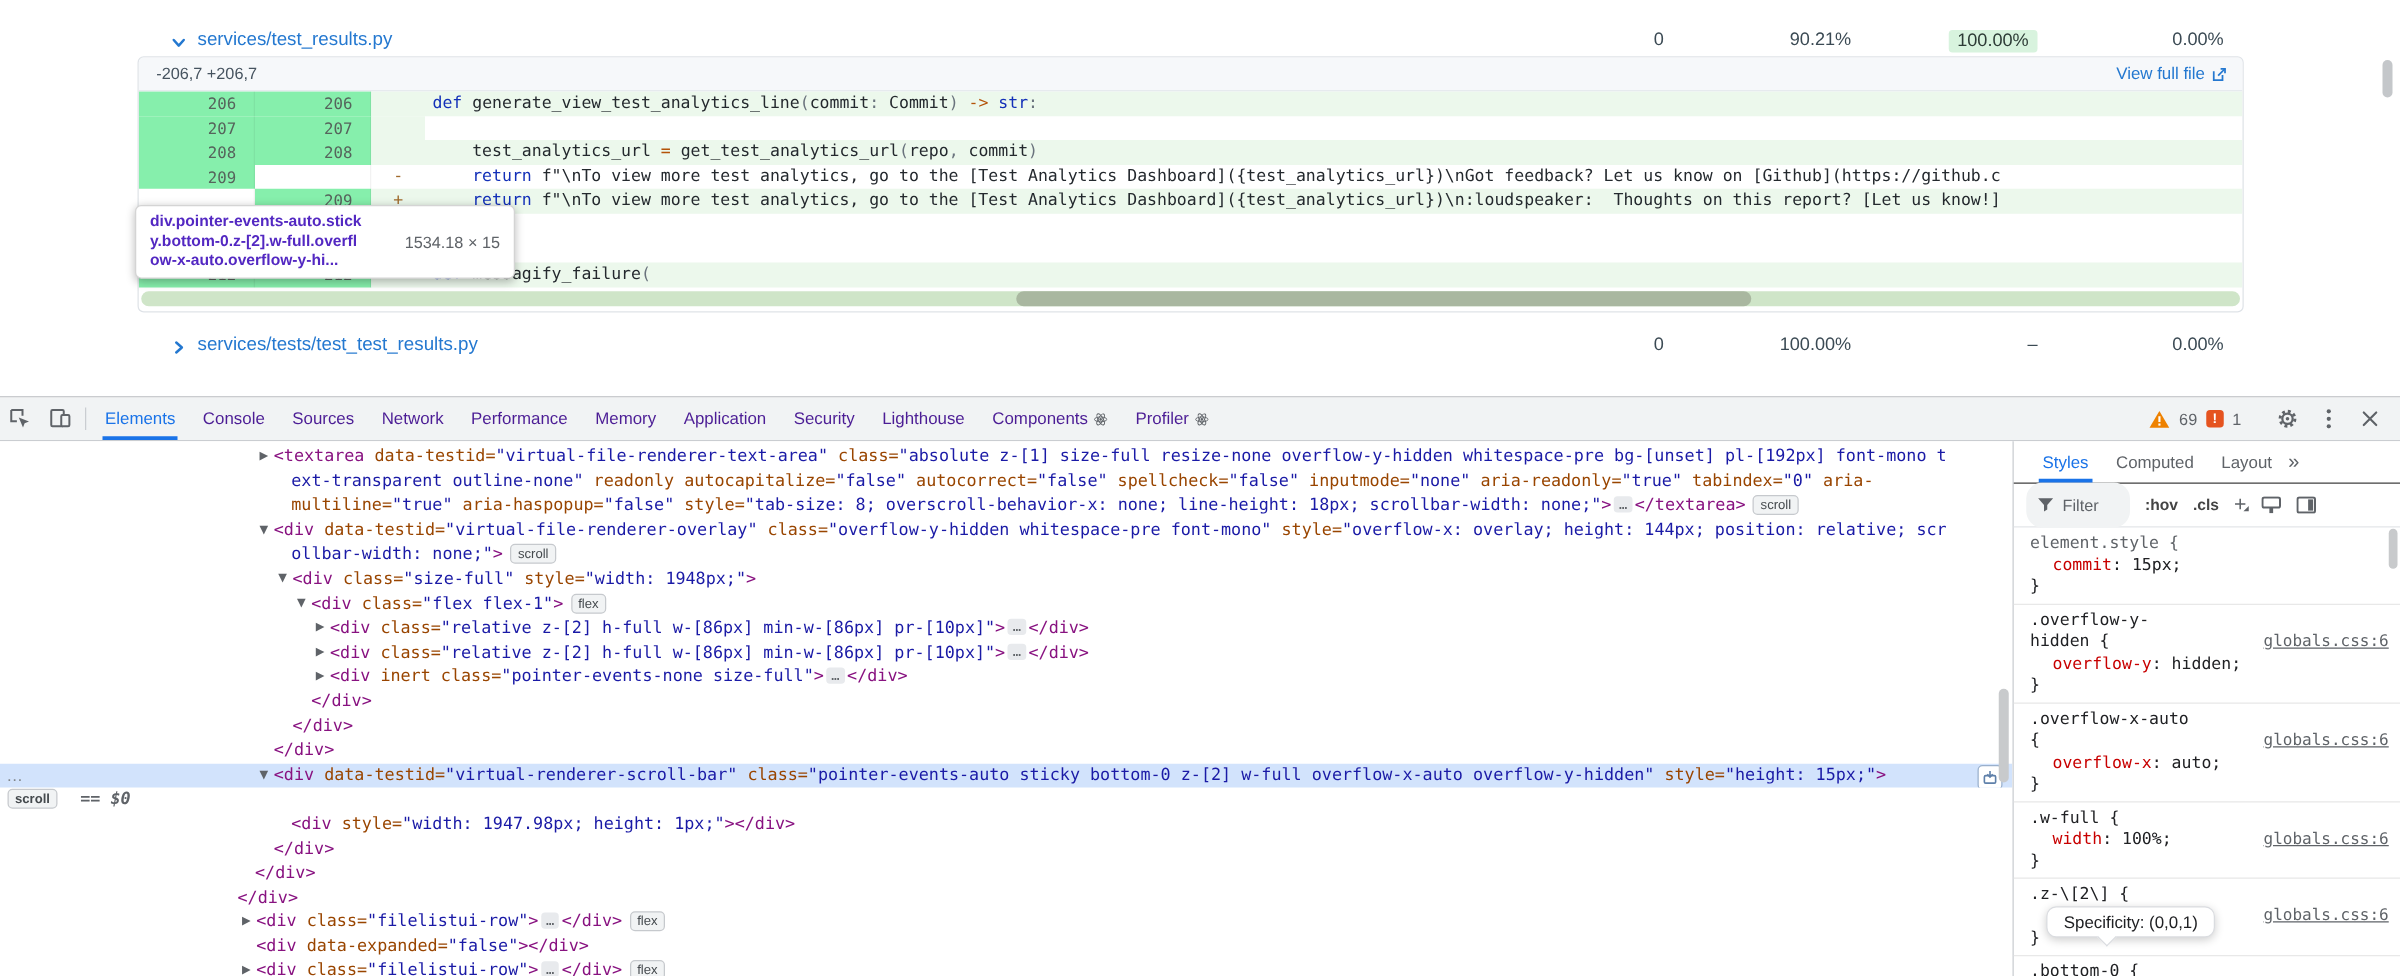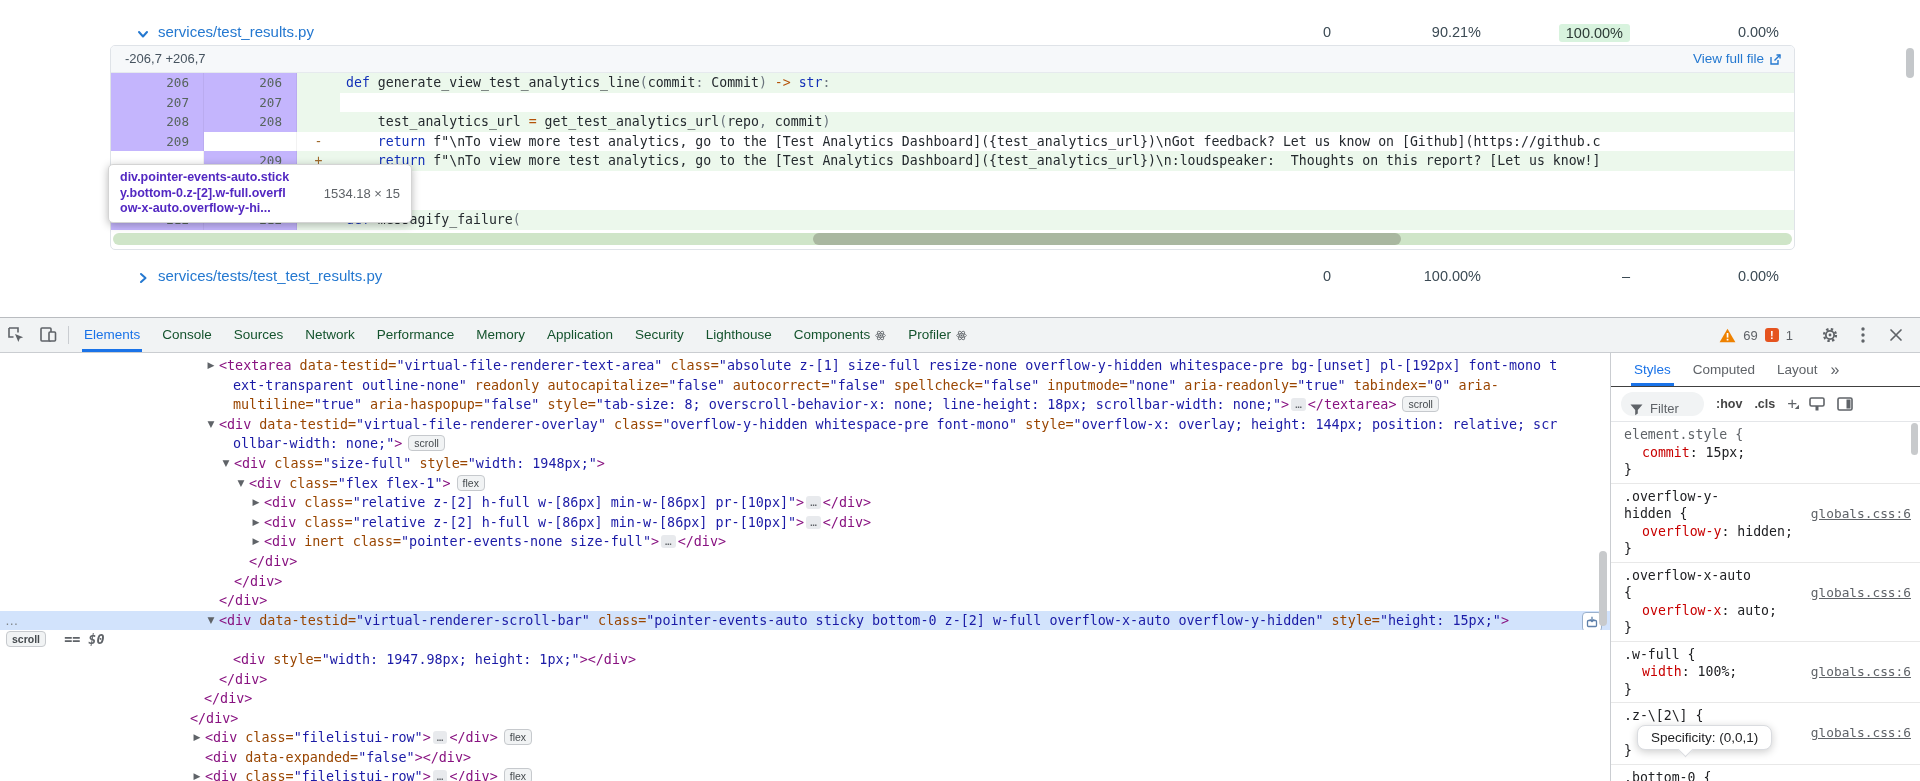--- a/index.html
+++ b/index.html
@@ -20,21 +20,21 @@
   .diff-head{height:26px;background:#f6f8fa;border-bottom:1px solid #e6eaee;font-size:13px;
              color:#46535f;line-height:26px;padding:0 14px;position:relative}
   .viewfull{position:absolute;right:12px;top:0;color:#2478d0;font-size:13.5px;cursor:pointer;
             display:flex;align-items:center;gap:5px;height:26px}
   .drow{display:flex;height:19.6px;font-family:"DejaVu Sans Mono",monospace;font-size:13.2px;
         line-height:19.6px}
   .g1,.g2{width:93px;text-align:right;padding-right:14px;box-sizing:border-box;color:#56645c;
           font-size:12.6px;border-right:1px solid rgba(0,0,0,0.05);flex:none}
   .gm{width:43px;text-align:center;color:#a06a2c;flex:none}
   .gc{flex:1;white-space:pre;overflow:hidden;padding-left:6px;color:#24292e}
-  .bgg{background:#c4b5fd}.bgc{background:#ecf8ec}
+  .bgg{background:#86efac}.bgc{background:#ecf8ec}
   .ck-kw{color:#1330b8}.ck-op{color:#b45309}.ck-pu{color:#6a737d}.ck-pl{color:#24292e}
   .scroll-track{position:absolute;left:2px;right:2px;bottom:4px;height:12px;border-radius:6px;
                 background:#cfe5c8;cursor:pointer}
   .scroll-thumb{position:absolute;left:700px;width:588px;top:0;height:12px;border-radius:6px;
                 background:#a9b7a0}
   .page-sb{position:absolute;right:6px;top:48px;width:8px;height:30px;border-radius:4px;background:#c4c7ca}
 
   .insp-tip{position:absolute;left:108px;top:164px;width:304px;min-height:55px;background:#fff;
             border:1px solid #d4d4d4;border-radius:5px;box-shadow:0 2px 8px rgba(0,0,0,.28);
             z-index:6;display:flex;align-items:center;padding:5px 11px;box-sizing:border-box}
@@ -43,21 +43,21 @@
 
   
   .dt{position:absolute;left:0;top:317px;width:1920px;height:464px;background:#fff;
       border-top:1px solid #b9bcc0;box-sizing:border-box}
   .dt-toolbar{position:absolute;left:0;top:0;width:1920px;height:35px;background:#f1f3f4;
               border-bottom:1px solid #cacdd1;display:flex;align-items:center;box-sizing:border-box}
   .ticon{width:32px;height:26px;display:flex;align-items:center;justify-content:center;
          color:#5f6368;cursor:pointer;flex:none}
   .tsep{width:1px;height:18px;background:#cacdd1;margin:0 4px;flex:none}
   #dt-tabs{display:flex;align-items:center;height:35px}
-  .dt-tab{padding:0 11px;font-size:13.5px;color:#14532d;height:34px;line-height:34px;
+  .dt-tab{padding:0 11px;font-size:13.5px;color:#4c1d95;height:34px;line-height:34px;
           position:relative;cursor:pointer;white-space:nowrap;display:flex;align-items:center;gap:5px}
   .dt-tab.active{color:#1a73e8}
   .dt-tab.active::after{content:"";position:absolute;left:9px;right:9px;bottom:0;height:3px;background:#1a73e8}
   .dt-right{margin-left:auto;display:flex;align-items:center;gap:7px;margin-right:8px}
   .cnt{font-size:13px;color:#5f6368}
   .errbadge{width:14px;height:14px;border-radius:3px;background:#e5531f;color:#fff;font-size:11px;
             font-weight:bold;display:flex;align-items:center;justify-content:center;line-height:14px}
 
   .tree{position:absolute;left:0;top:35px;width:1610px;height:429px;overflow:hidden;
         font-family:"DejaVu Sans Mono",monospace;font-size:13.4px;background:#fff;
@@ -80,21 +80,21 @@
 
   .styles{position:absolute;left:1610px;top:35px;width:310px;height:429px;border-left:1px solid #cacdd1;
           background:#fff;box-sizing:border-box}
   .s-tabs{height:33px;border-bottom:1px solid #404040;display:flex;align-items:center;padding-left:12px}
   .s-tab{padding:0 11px;font-size:13.5px;color:#5f6368;height:32px;line-height:32px;position:relative;cursor:pointer}
   .s-tab.active{color:#1a73e8}
   .s-tab.active::after{content:"";position:absolute;left:8px;right:8px;bottom:0;height:3px;background:#1a73e8}
   .more-tabs{color:#5f6368;font-size:16px;margin-left:2px;cursor:pointer}
   .s-toolbar{height:35px;border-bottom:1px solid #e4e6e9;display:flex;align-items:center;
              padding:0 10px;gap:12px;box-sizing:border-box}
-  .filter-pill{display:flex;align-items:flex-end;gap:7px;background:#f1f3f4;border-radius:13px;height:24px;
+  .filter-pill{display:flex;align-items:center;gap:7px;background:#f1f3f4;border-radius:13px;height:36px;
                padding:0 12px 0 9px;color:#5f6368;font-size:13px;min-width:62px;cursor:text}
   .hovcls{font-size:12.5px;color:#444;font-weight:bold;cursor:pointer}
   .plusbtn{position:relative;color:#5f6368;font-size:17px;cursor:pointer;line-height:16px}
   .plusbtn::after{content:"";position:absolute;right:-5px;bottom:0;border:3px solid transparent;
                   border-top-color:#5f6368;transform:rotate(-45deg)}
   .s-sb{position:absolute;right:2px;top:70px;width:7px;height:32px;background:#c8cacc;border-radius:4px}
 
   .rules{font-family:"DejaVu Sans Mono",monospace;font-size:13.2px;line-height:17.5px;color:#202124}
   .rule{position:relative;padding:4px 10px 4px 13px;border-bottom:1px solid #e8e8e8}
   .sel-gray{color:#5f6368}

